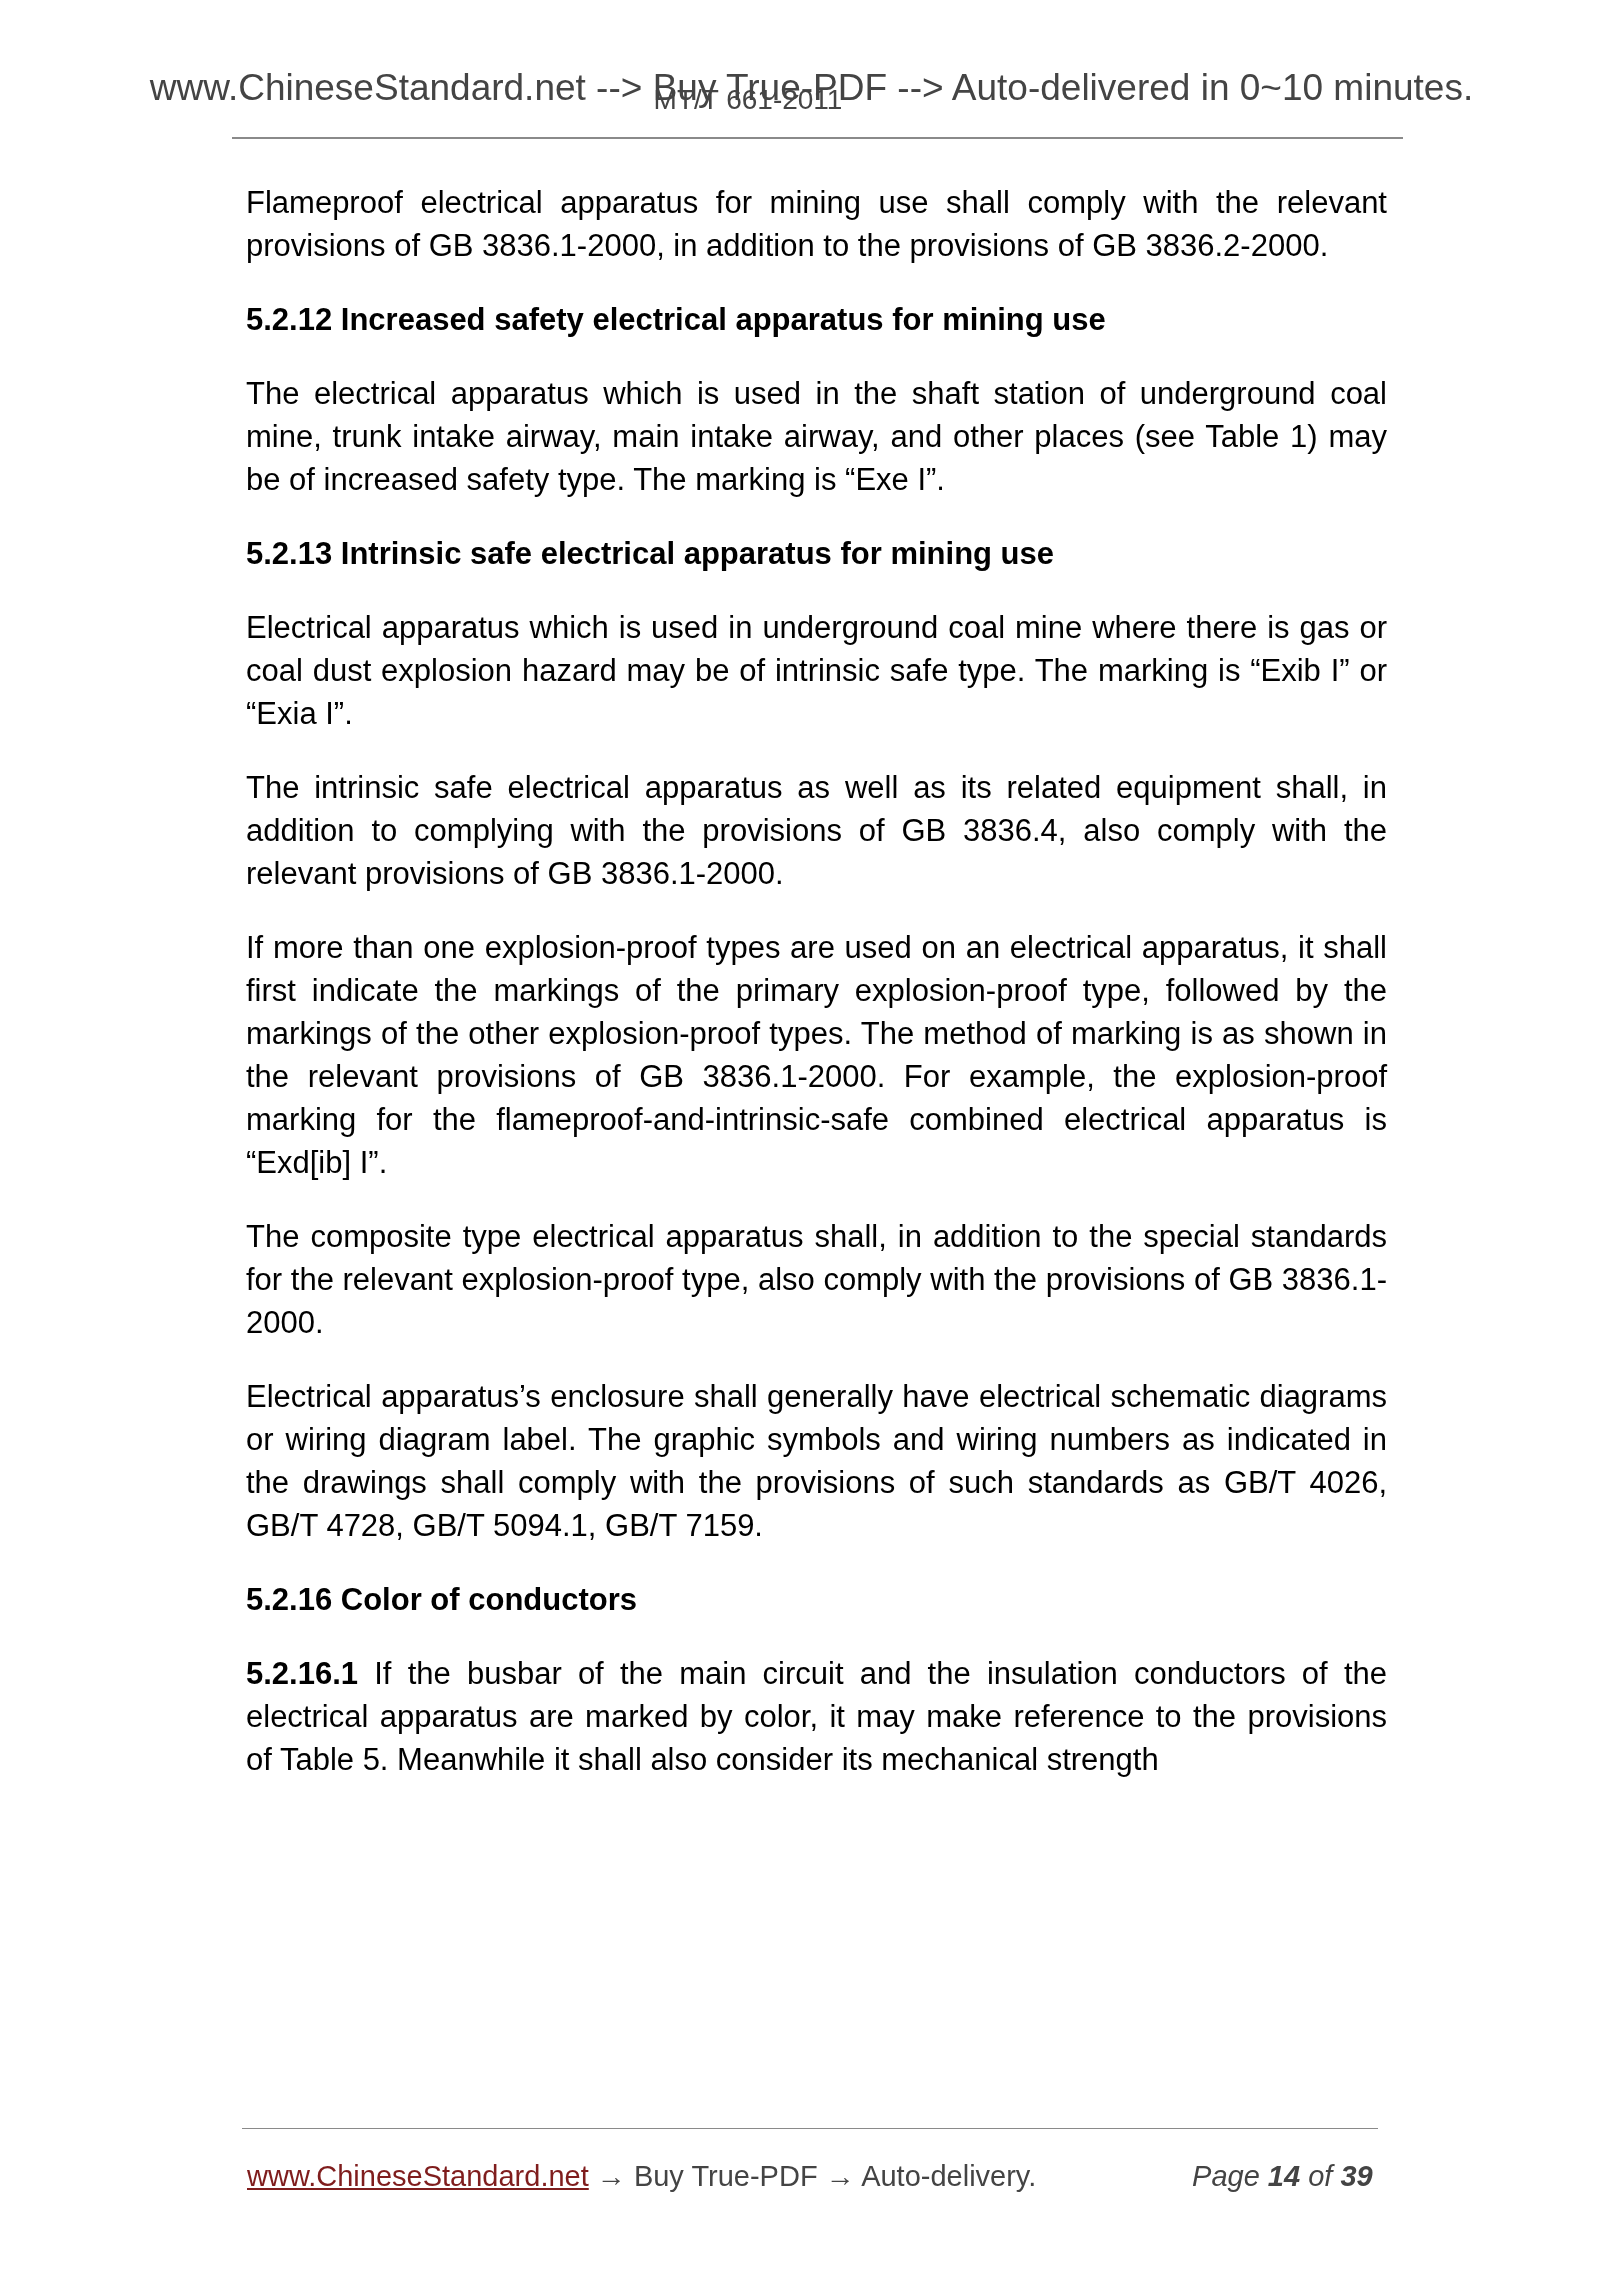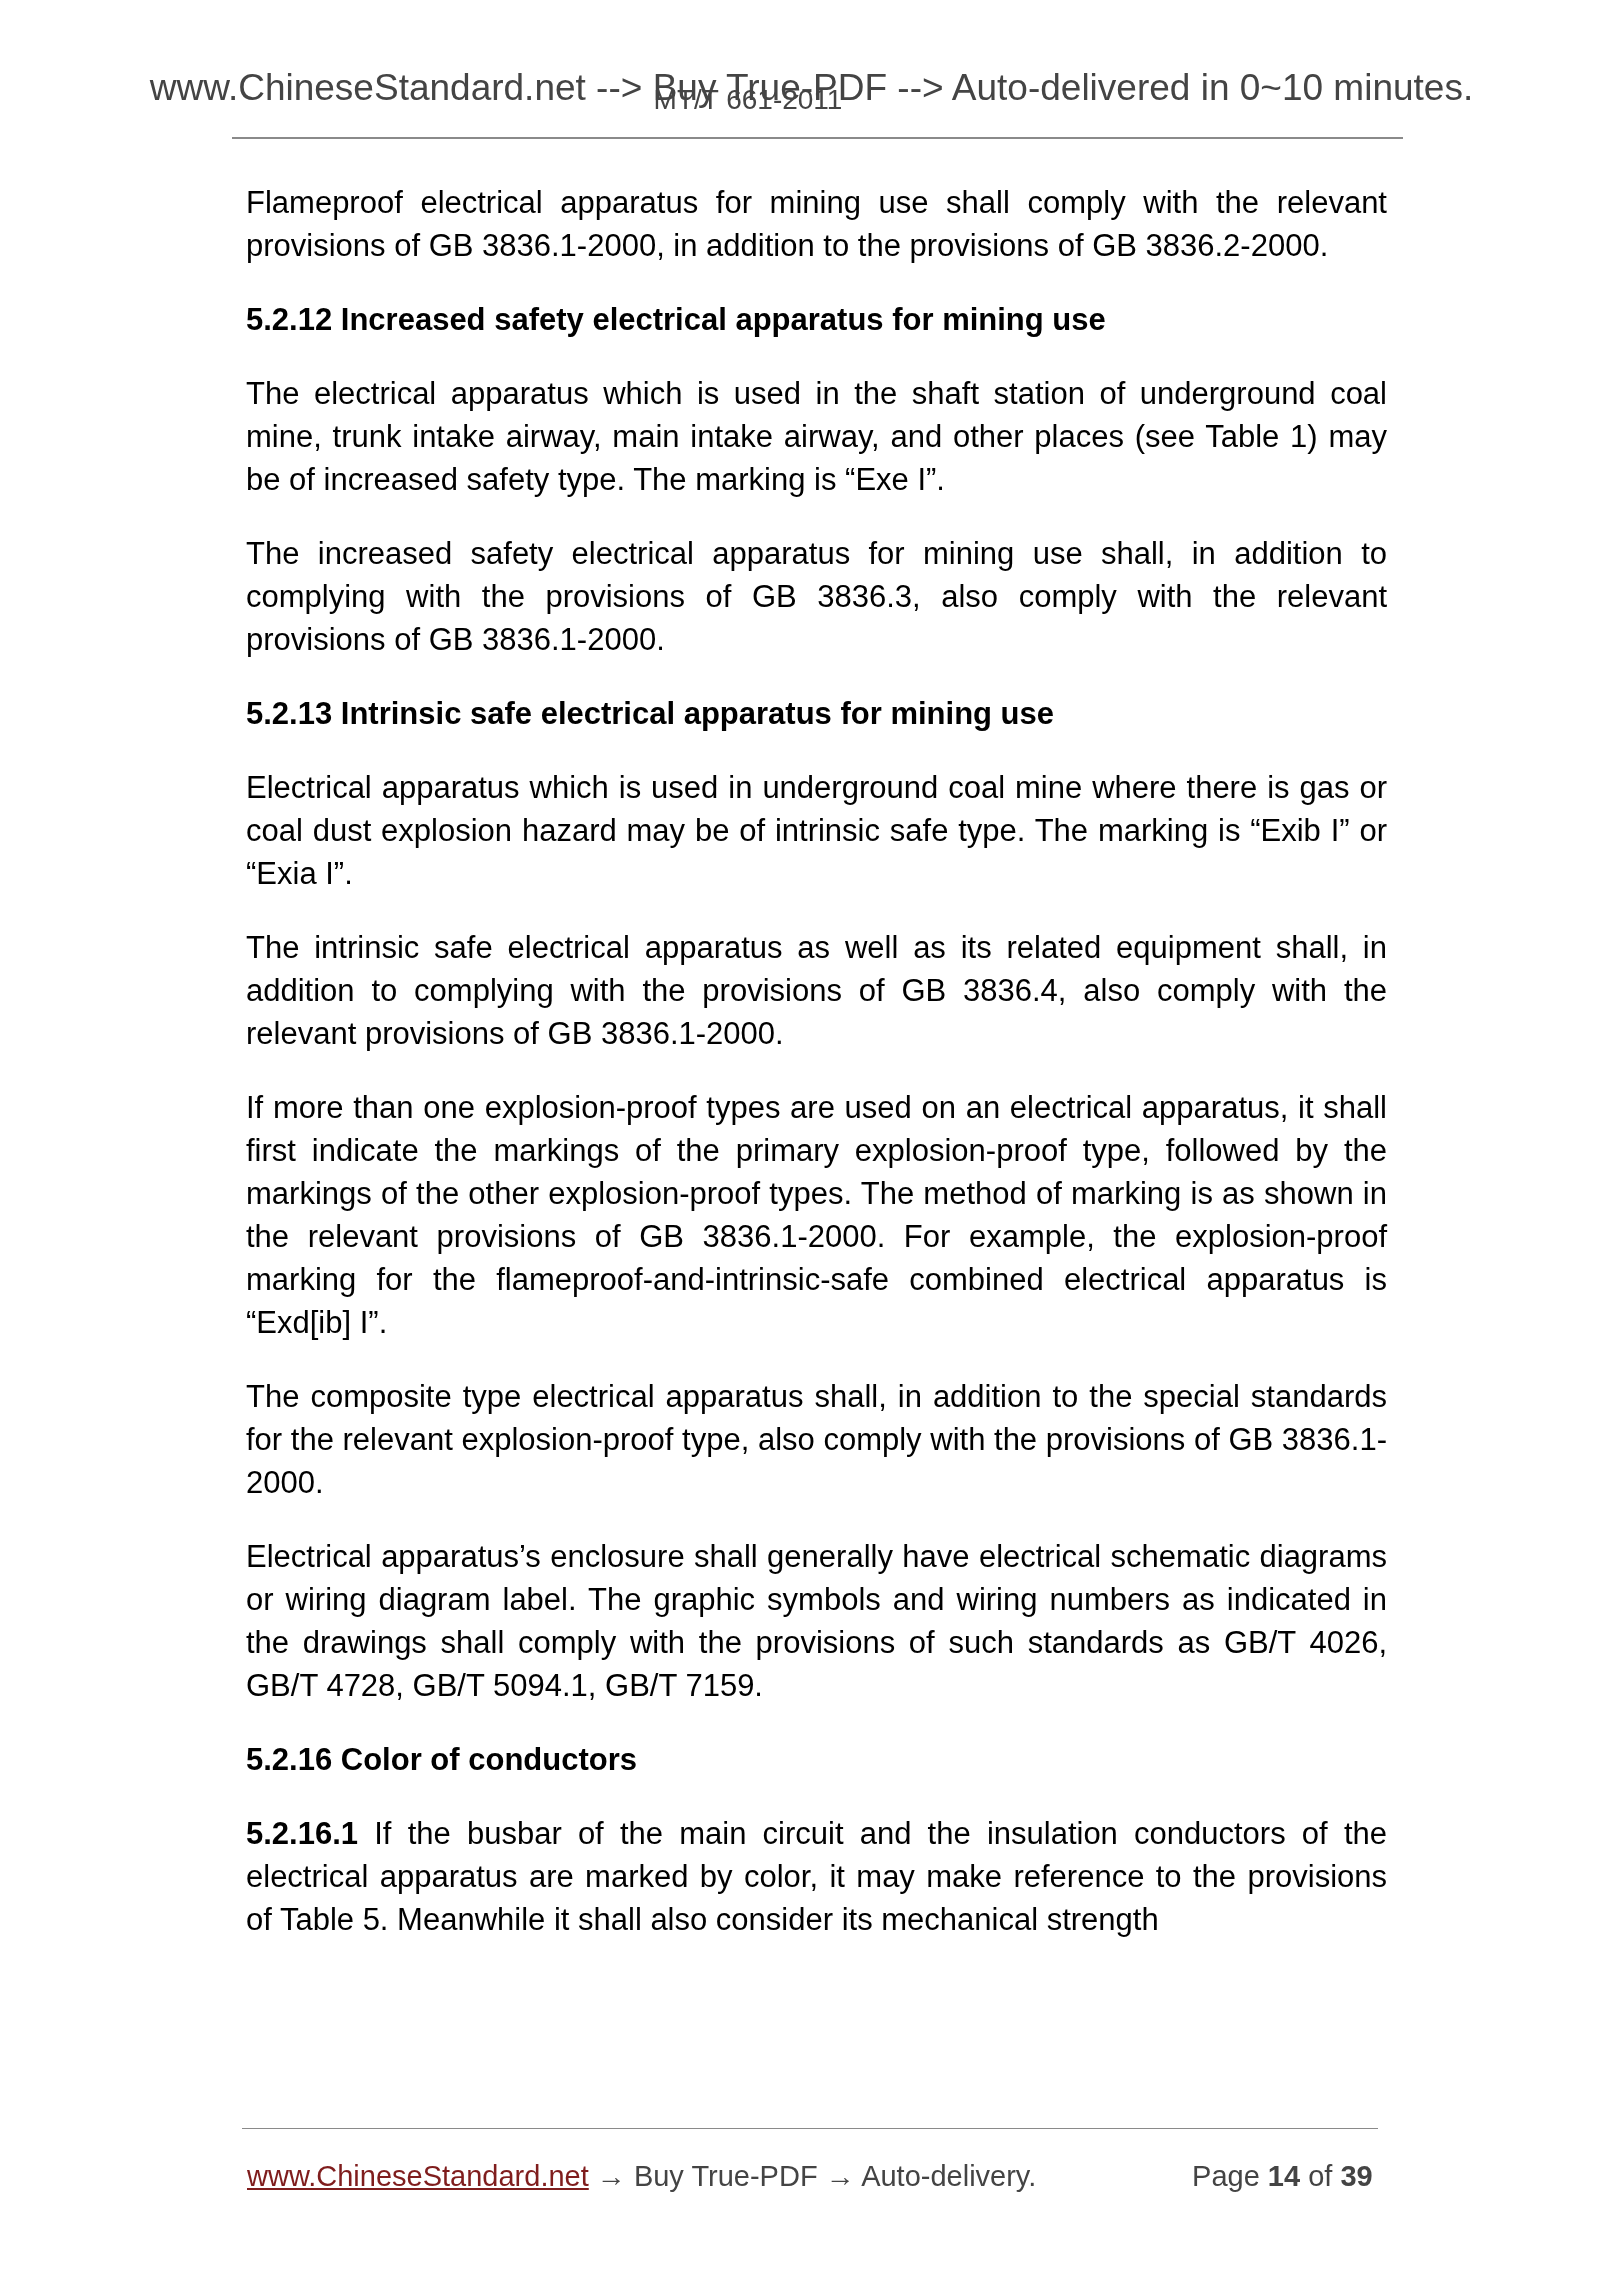--- a/index.html
+++ b/index.html
@@ -14,35 +14,34 @@
     .content { position: absolute; left: 246px; width: 1141px; top: 173px; }
     .p { font-size: 31px; line-height: 43px; text-align: justify; margin: 8px 0 31px 0; }
     .h { font-size: 31px; line-height: 43px; font-weight: bold; margin: 0 0 31px 0; }
     .b { font-weight: bold; }
     .hr-bot { position: absolute; left: 242px; width: 1136px; top: 2128px; height: 0;
               border-top: 1.7px solid #8a8a8a; }
     .footer { position: absolute; left: 247px; top: 2155px; width: 1134px; height: 42px;
               font-size: 29px; color: #444; line-height: 42px; }
     .footer .left { position: absolute; left: 0; top: 0; white-space: nowrap; }
     .footer .left a { color: #7f1d1d; text-decoration: underline; }
-    .footer .right { position: absolute; right: 8.3px; top: 0; white-space: nowrap; }
+    .footer .right { position: absolute; right: 8.3px; top: 0; white-space: nowrap; font-style: italic; }
   </style>
 </head>
 <body>
 
 <div class="banner">www.ChineseStandard.net --&gt; Buy True-PDF --&gt; Auto-delivered in 0~10 minutes.</div>
 <div class="stdno">MT/T 661-2011</div>
 <div class="hr-top"></div>
 
 <div class="content">
   <p class="p">Flameproof electrical apparatus for mining use shall comply with the relevant provisions of GB 3836.1-2000, in addition to the provisions of GB 3836.2-2000.</p>
 
   <div class="h">5.2.12 Increased safety electrical apparatus for mining use</div>
   <p class="p">The electrical apparatus which is used in the shaft station of underground coal mine, trunk intake airway, main intake airway, and other places (see Table 1) may be of increased safety type. The marking is “Exe I”.</p>
-  <p class="p">The increased safety electrical apparatus for mining use shall, in addition to complying with the provisions of GB 3836.3, also comply with the relevant provisions of GB 3836.1-2000.</p>
 
   <div class="h">5.2.13 Intrinsic safe electrical apparatus for mining use</div>
   <p class="p">Electrical apparatus which is used in underground coal mine where there is gas or coal dust explosion hazard may be of intrinsic safe type. The marking is “Exib I” or “Exia I”.</p>
   <p class="p">The intrinsic safe electrical apparatus as well as its related equipment shall, in addition to complying with the provisions of GB 3836.4, also comply with the relevant provisions of GB 3836.1-2000.</p>
 
   <p class="p">If more than one explosion-proof types are used on an electrical apparatus, it shall first indicate the markings of the primary explosion-proof type, followed by the markings of the other explosion-proof types. The method of marking is as shown in the relevant provisions of GB 3836.1-2000. For example, the explosion-proof marking for the flameproof-and-intrinsic-safe combined electrical apparatus is “Exd[ib] I”.</p>
   <p class="p">The composite type electrical apparatus shall, in addition to the special standards for the relevant explosion-proof type, also comply with the provisions of GB 3836.1-2000.</p>
 
   <p class="p">Electrical apparatus’s enclosure shall generally have electrical schematic diagrams or wiring diagram label. The graphic symbols and wiring numbers as indicated in the drawings shall comply with the provisions of such standards as GB/T 4026, GB/T 4728, GB/T 5094.1, GB/T 7159.</p>
 

